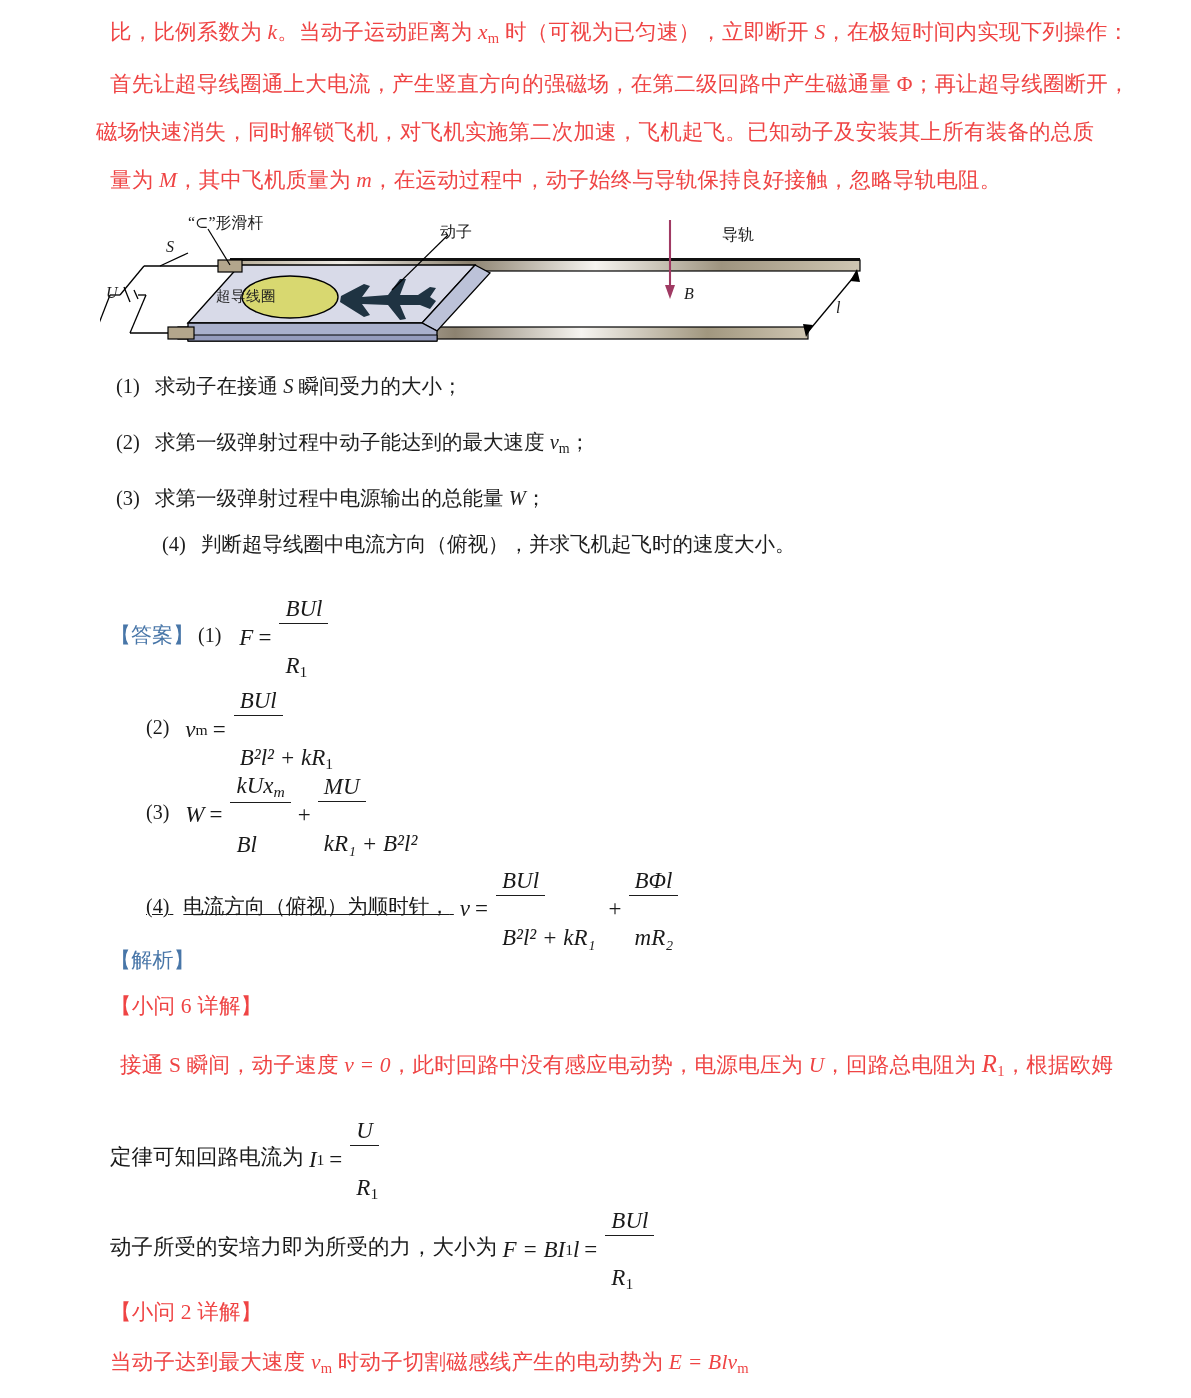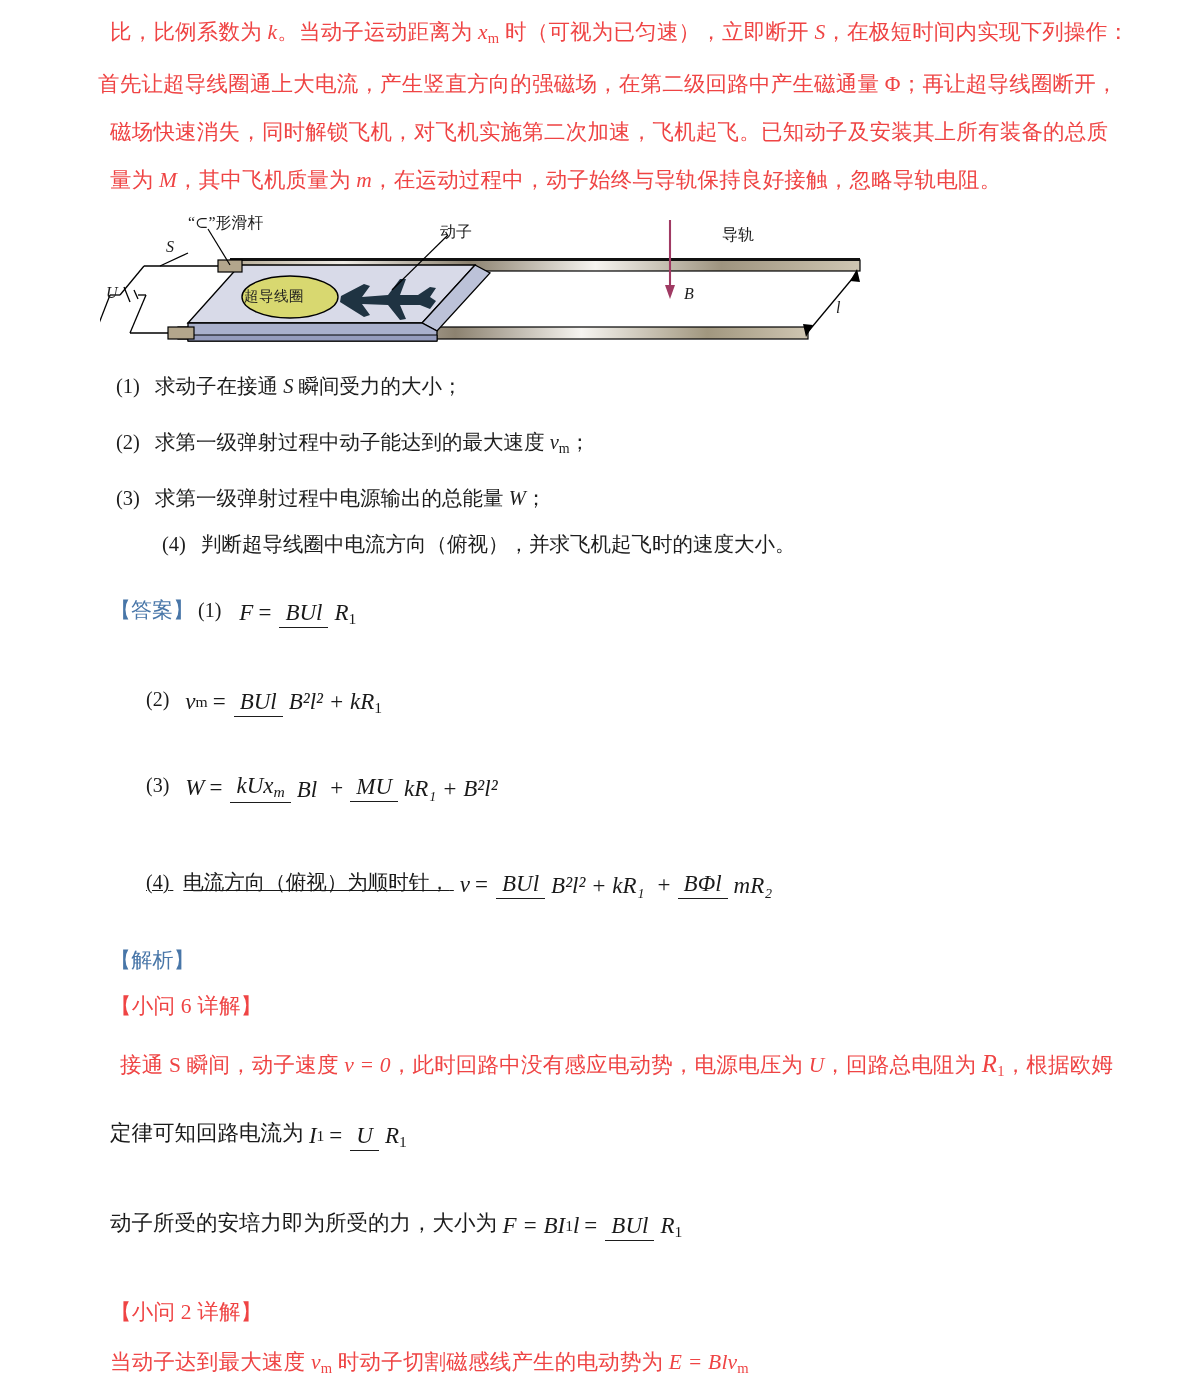--- a/index.html
+++ b/index.html
@@ -47,24 +47,26 @@
   
   .mrow {
     display: inline-flex;
     align-items: center;
     vertical-align: middle;
     font-style: italic;
     font-size: 23px;
   }
   .frac {
     display: inline-flex;
-    align-items: flex-end;
+    flex-direction: column;
+    align-items: flex-start;
     vertical-align: middle;
     margin: 0 3px;
     font-style: italic;
+    gap: 28px;
   }
   .frac .num {
     padding: 0 6px 1px 6px;
     border-bottom: 1.4px solid #1d1d1d;
     line-height: 1.12;
     white-space: nowrap;
   }
   .frac .den {
     padding: 1px 6px 0 6px;
     line-height: 1.12;
@@ -91,25 +93,25 @@
 </style>
 </head>
 <body>
 
 <div class="page">
 
   <div class="para" style="left:110px; top:22px;">
     <span>比，比例系数为 </span><i class="v">k</i><span>。当动子运动距离为 </span><i class="v">x</i><span class="subn">m</span><span> 时（可视为已匀速），立即断开 </span><i class="v">S</i><span>，在极短时间内实现下列操作：</span>
   </div>
 
-  <div class="para" style="left:98px; top:74px;">
+  <div class="para" style="left:110px; top:74px;">
     <span>首先让超导线圈通上大电流，产生竖直方向的强磁场，在第二级回路中产生磁通量 Φ；再让超导线圈断开，</span>
   </div>
 
-  <div class="para" style="left:110px; top:122px;">
+  <div class="para" style="left:96px; top:122px;">
     <span>磁场快速消失，同时解锁飞机，对飞机实施第二次加速，飞机起飞。已知动子及安装其上所有装备的总质</span>
   </div>
 
   <div class="para" style="left:110px; top:170px;">
     <span>量为 </span><i class="v">M</i><span>，其中飞机质量为 </span><i class="v">m</i><span>，在运动过程中，动子始终与导轨保持良好接触，忽略导轨电阻。</span>
   </div>
 
   <div class="figure">
     <svg width="800" height="160" viewBox="0 0 800 160">
       <defs>
@@ -228,21 +230,21 @@
     </div>
     <div class="figlabel ital" style="left:6px; top:79px;">
       <i class="v">U</i>
     </div>
     <div class="figlabel ital" style="left:584px; top:80px;">
       <i class="v">B</i>
     </div>
     <div class="figlabel ital" style="left:736px; top:94px;">
       <i class="v">l</i>
     </div>
-    <div class="figlabel" style="left:144px; top:82px; font-size:14.5px; letter-spacing:0.5px;text-align:right;">
+    <div class="figlabel" style="left:116px; top:82px; font-size:14.5px; letter-spacing:0.5px;text-align:right;">
       <span>超导线圈</span>
     </div>
   </div>
 
   <div class="qitem" style="left:116px; top:372px;">
     <span>(1)</span>
     <span style="display:inline-block;width:10px"></span><span>求动子在接通 </span><i class="v">S</i><span> 瞬间受力的大小；</span>
   </div>
 
   <div class="qitem" style="left:116px; top:428px;">

